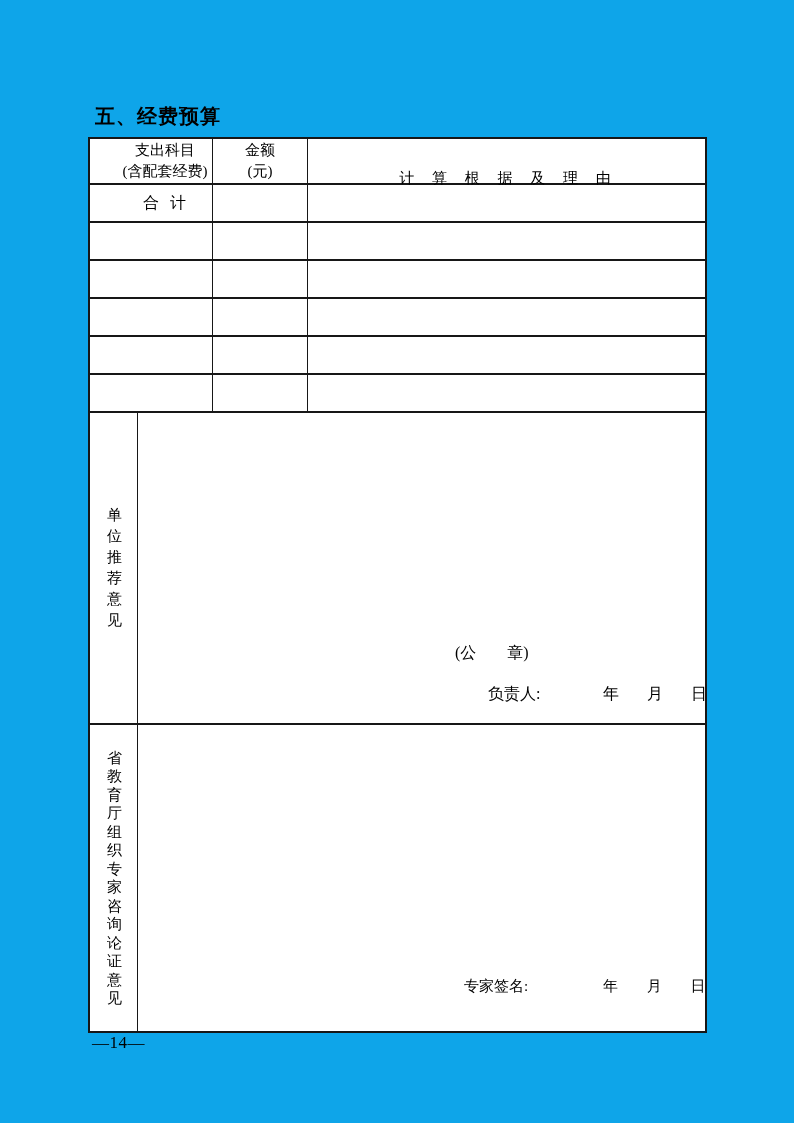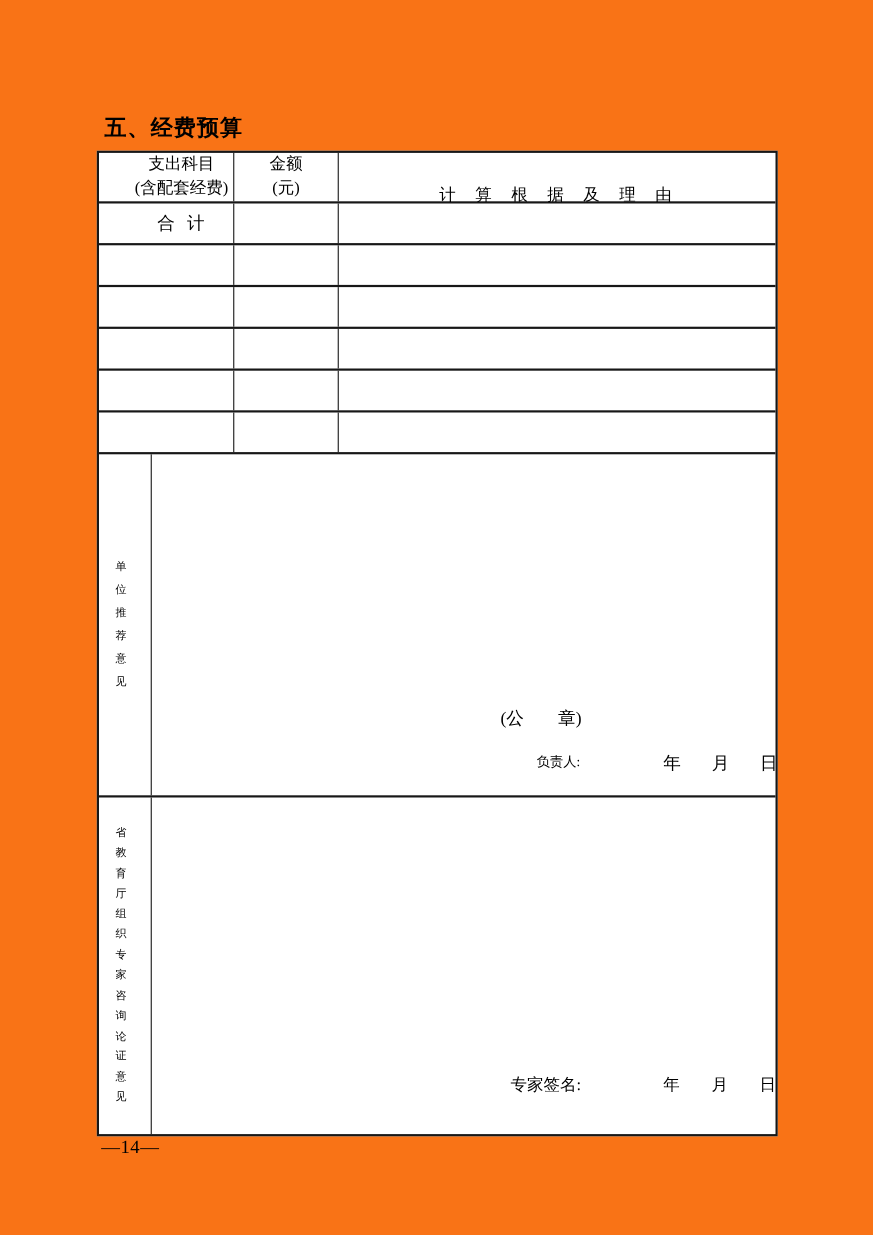--- a/index.html
+++ b/index.html
@@ -11,21 +11,21 @@
     width: 794px;
     height: 1123px;
     position: relative;
     font-family: "Liberation Serif", "DejaVu Serif", serif;
     color: #000000;
     overflow: hidden;
   }
   .page {
     position: absolute;
     inset: 0;
-    background: #f97316;
+    background: #0ea5e9;
     text-decoration: underline;
   }
   .doc-title {
     position: absolute;
     left: 95px;
     top: 103px;
     margin: 0;
     font-family: "Liberation Sans", "DejaVu Sans", sans-serif;
     font-size: 20px;
     font-weight: bold;
@@ -83,43 +83,43 @@
   .sec-label-cell {
     box-sizing: border-box;
     width: 48px;
     border-right: 1px solid #171717;
     display: flex;
     align-items: center;
     justify-content: center;
   }
   .v-label {
     width: 17px;
-    font-size: 10px;
+    font-size: 15px;
     line-height: 21px;
-    text-align: left;
+    text-align: right;
     word-break: break-all;
   }
   .expert .v-label { line-height: 18.5px; }
   .sec-content {
     flex: 1;
     position: relative;
   }
   .seal-text {
     position: absolute;
     left: 317px;
     top: 230px;
     font-size: 16px;
     word-spacing: 27px;
     white-space: pre;
   }
   .unit-signer {
     position: absolute;
     left: 350px;
     top: 271px;
-    font-size: 12px;
+    font-size: 16px;
   }
   .unit-date {
     position: absolute;
     left: 465px;
     top: 271px;
     font-size: 16px;
     word-spacing: 24px;
     white-space: pre;
   }
   .expert-signer {

